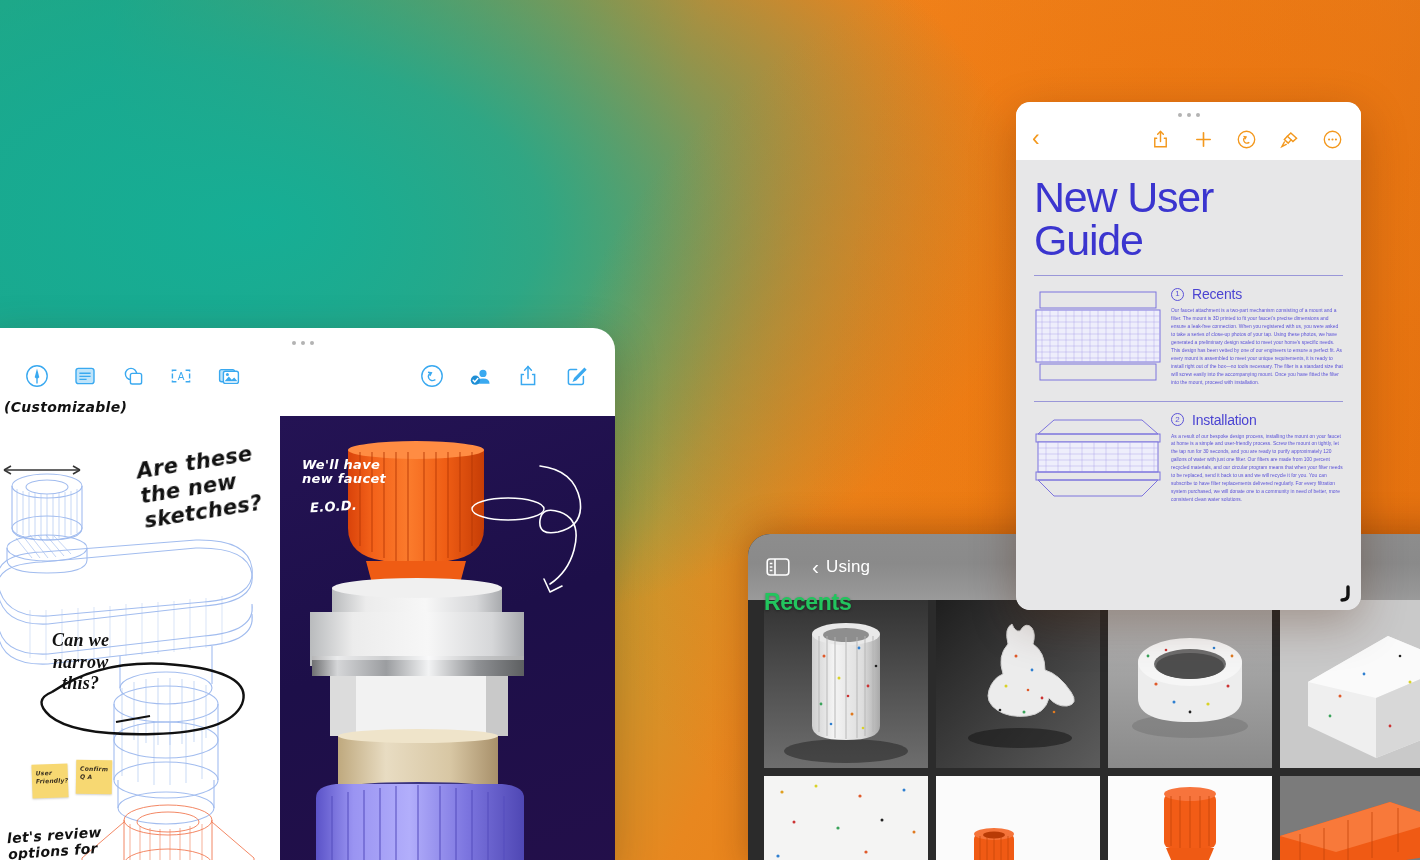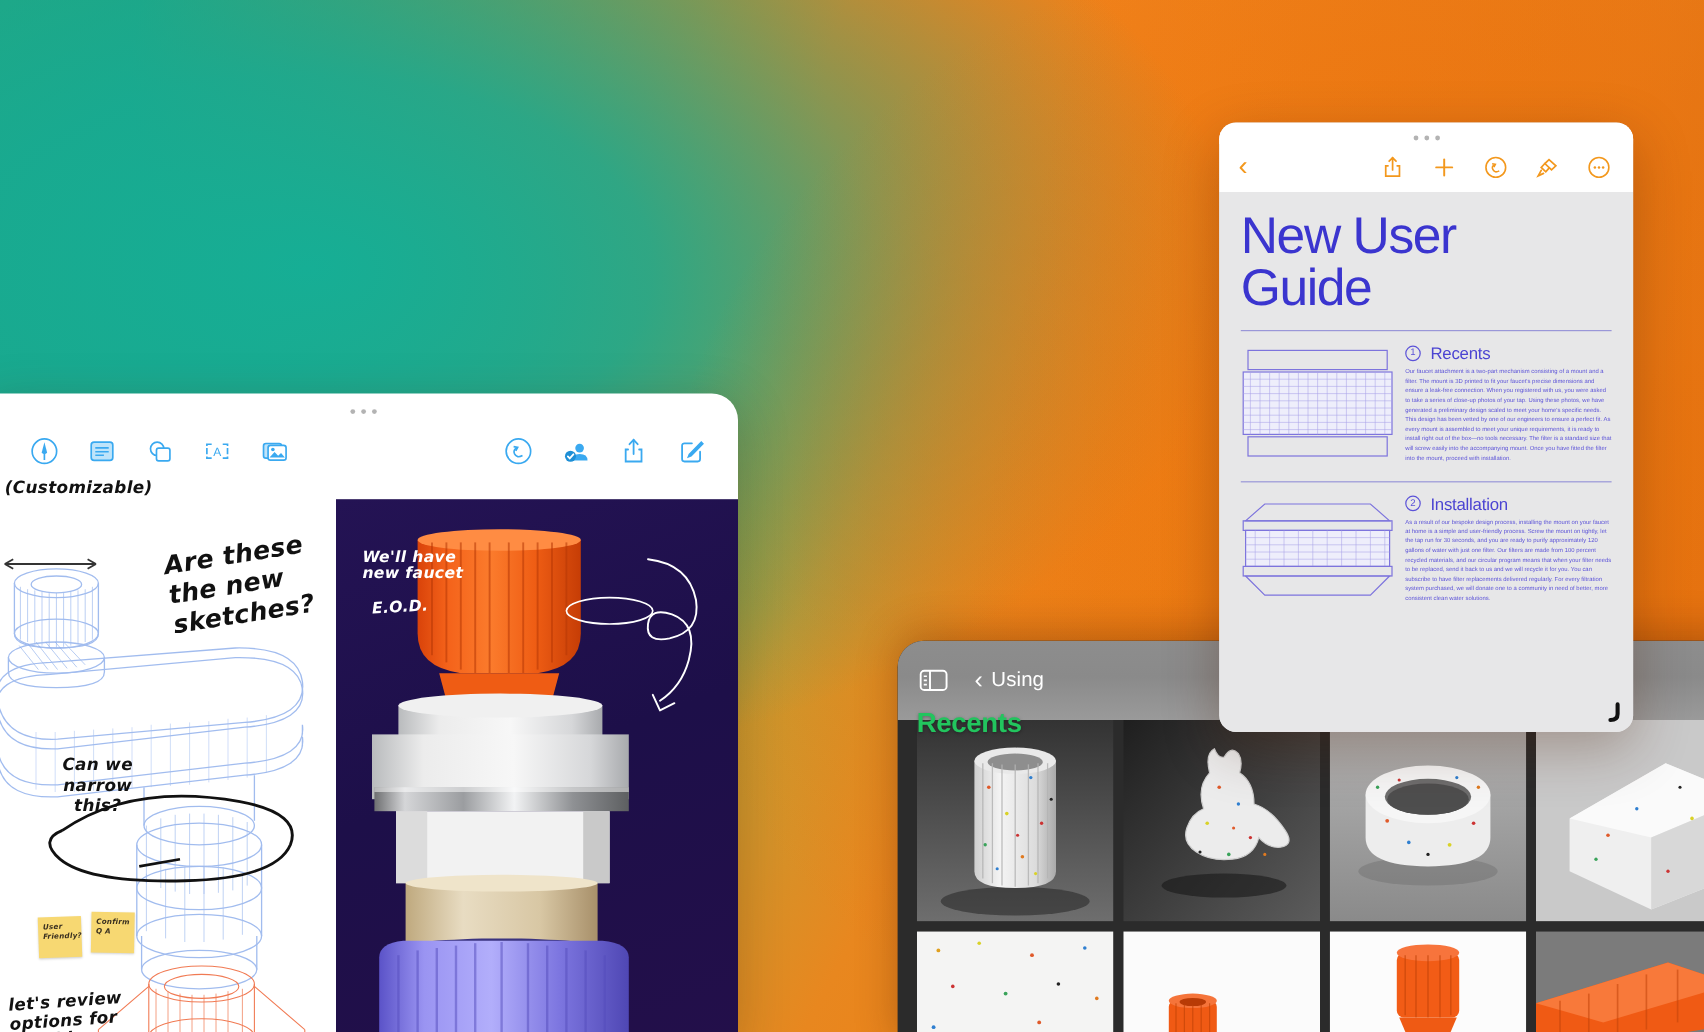--- a/index.html
+++ b/index.html
@@ -688,21 +688,21 @@
 
         <div class="hand light" style="left:22px; top:42px; font-size:13px;">We'll have
 new faucet</div>
         <div class="hand light" style="left:30px; top:84px; font-size:13px; transform:rotate(-3deg);">E.O.D.</div>
       </div>
 
       <div class="hand" style="left:14px; top:12px; font-size:14px;">(Customizable)</div>
       <div class="hand" style="left:150px; top:62px; font-size:21px; transform:rotate(-9deg); line-height:1.18;">Are these
 the new
 sketches?</div>
-      <div class="hand" style="left:62px; top:242px; font-size:14px; line-height:1.2; text-align:center;">Can we
+      <div class="hand" style="left:62px; top:242px; font-size:18px; line-height:1.2; text-align:center;font-family:Liberation Serif, serif;">Can we
 narrow
 this?</div>
       <div class="hand" style="left:18px; top:440px; font-size:14px; line-height:1.12; transform:rotate(-4deg);">let's review
 options for
 this blue</div>
 
       <div class="sticky" style="left:42px; top:376px;">
         <span>User</span>
         <span>Friendly?</span>
       </div>

